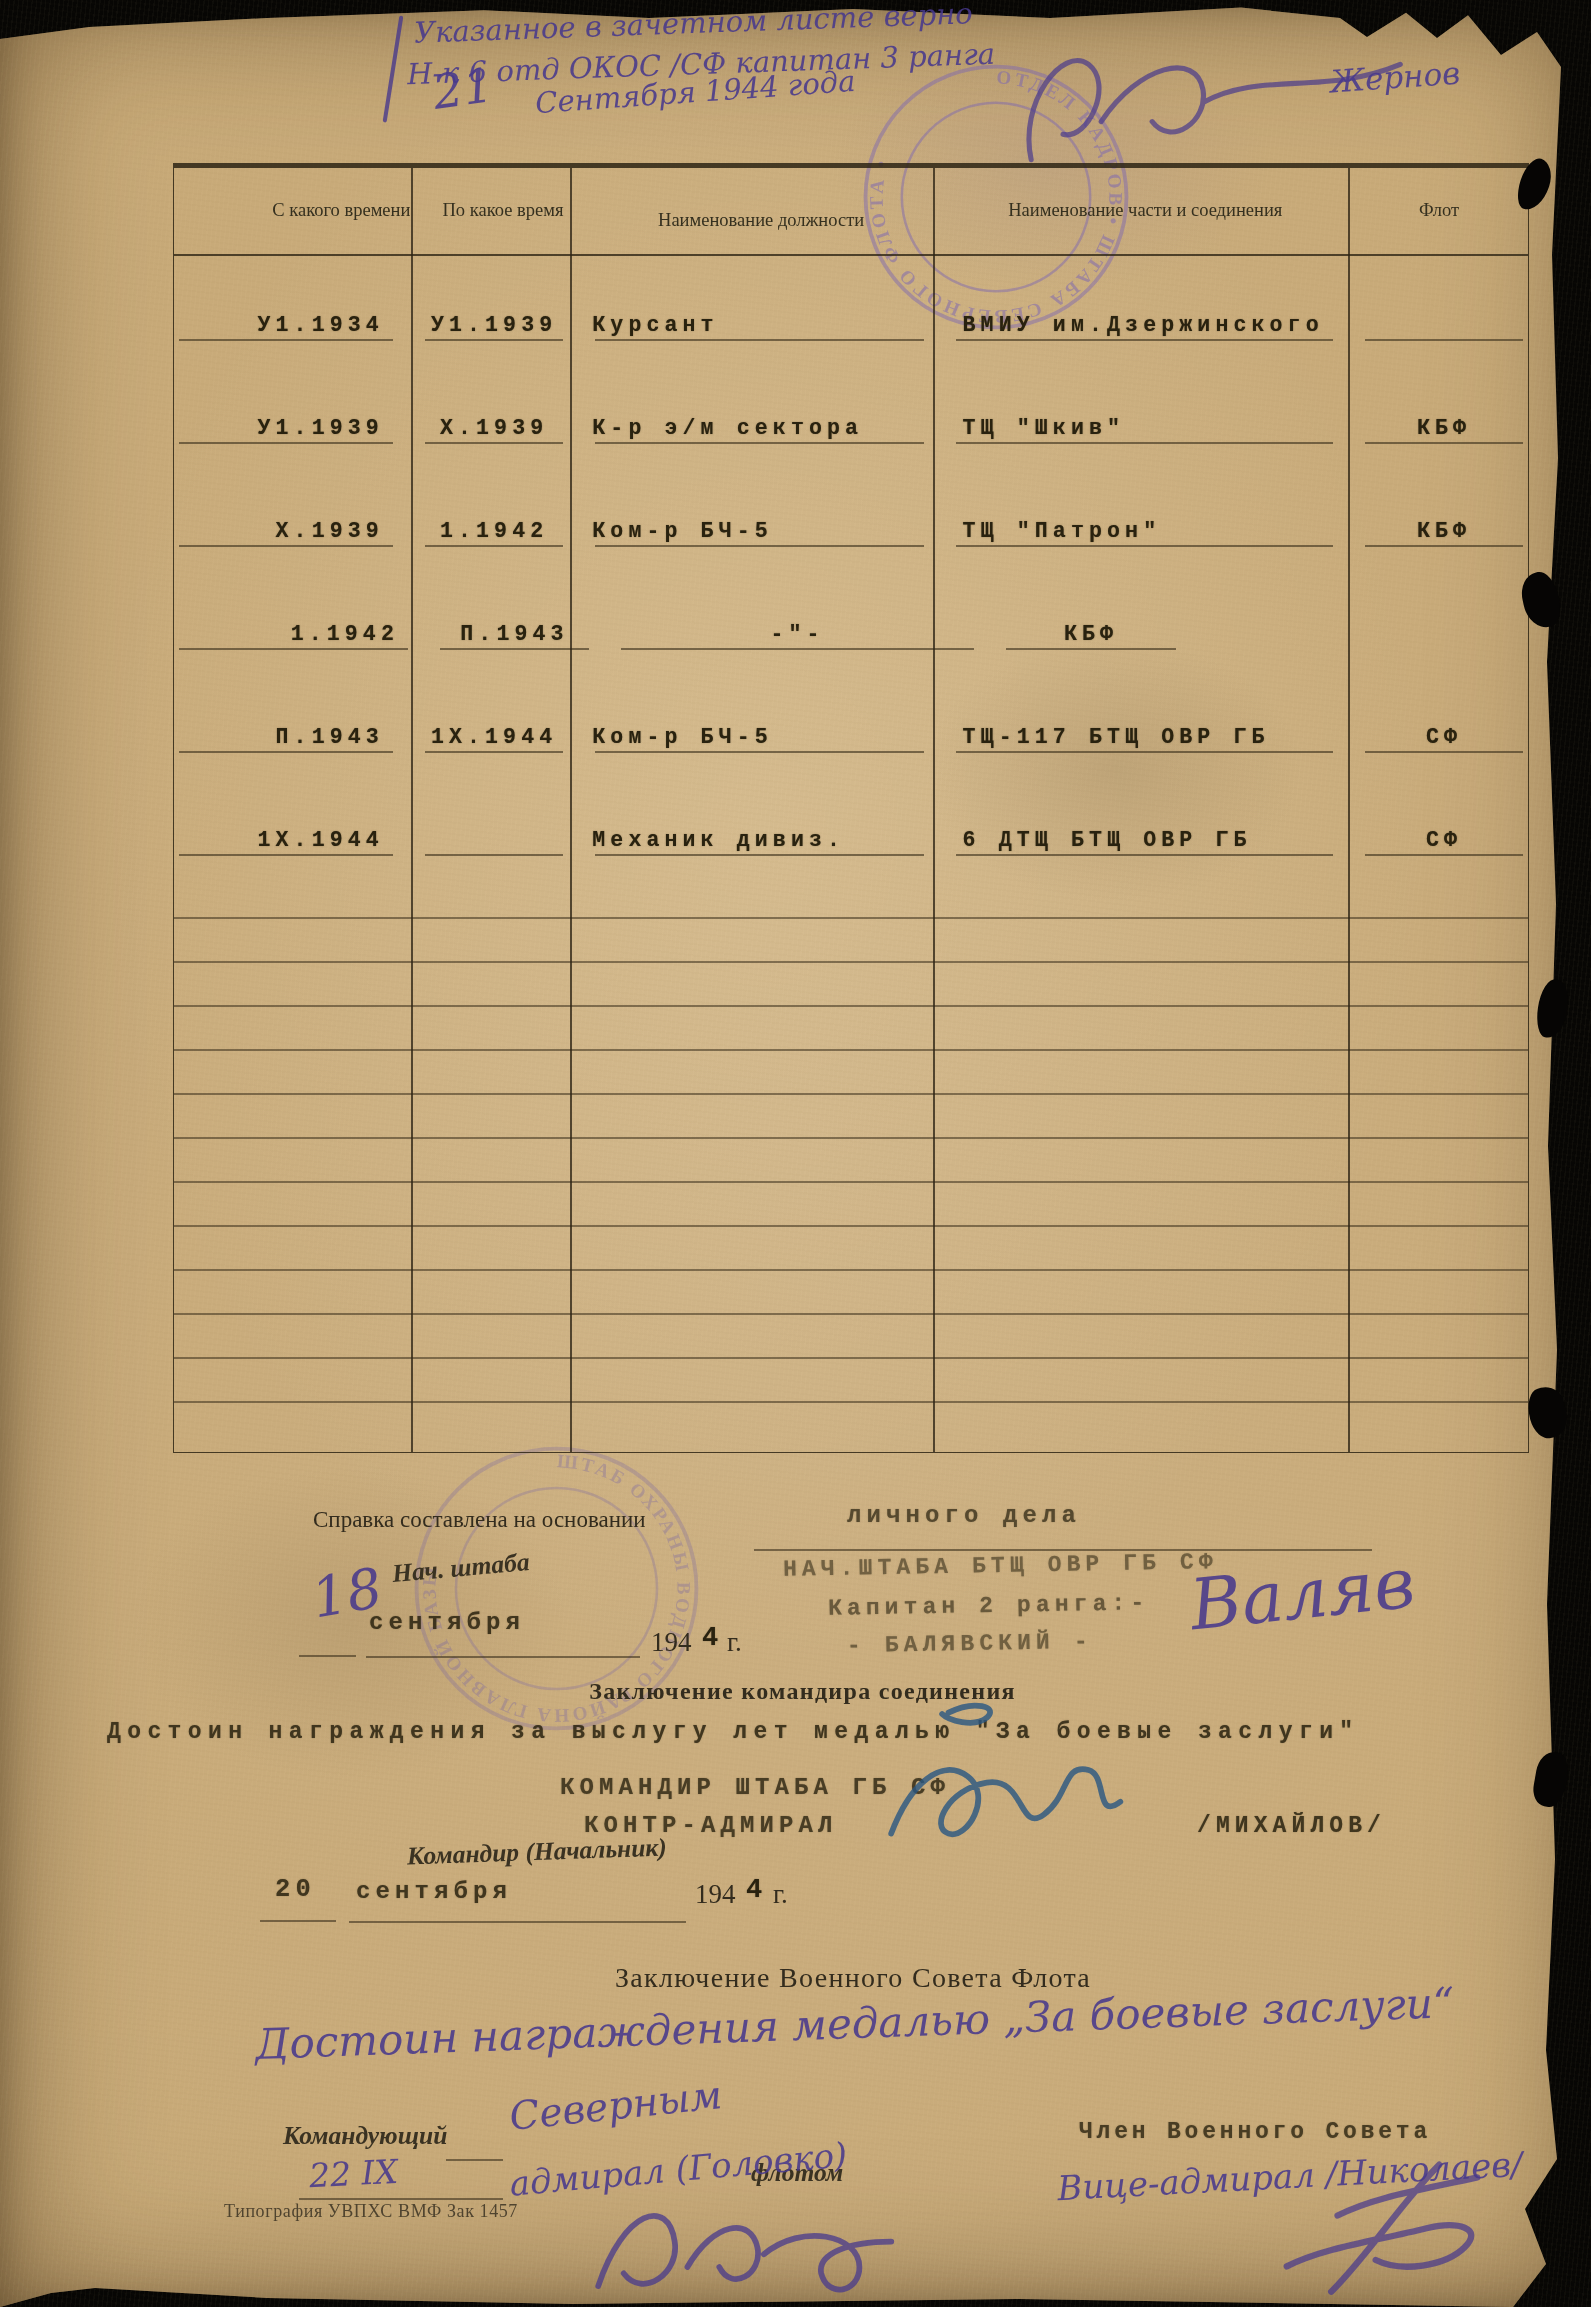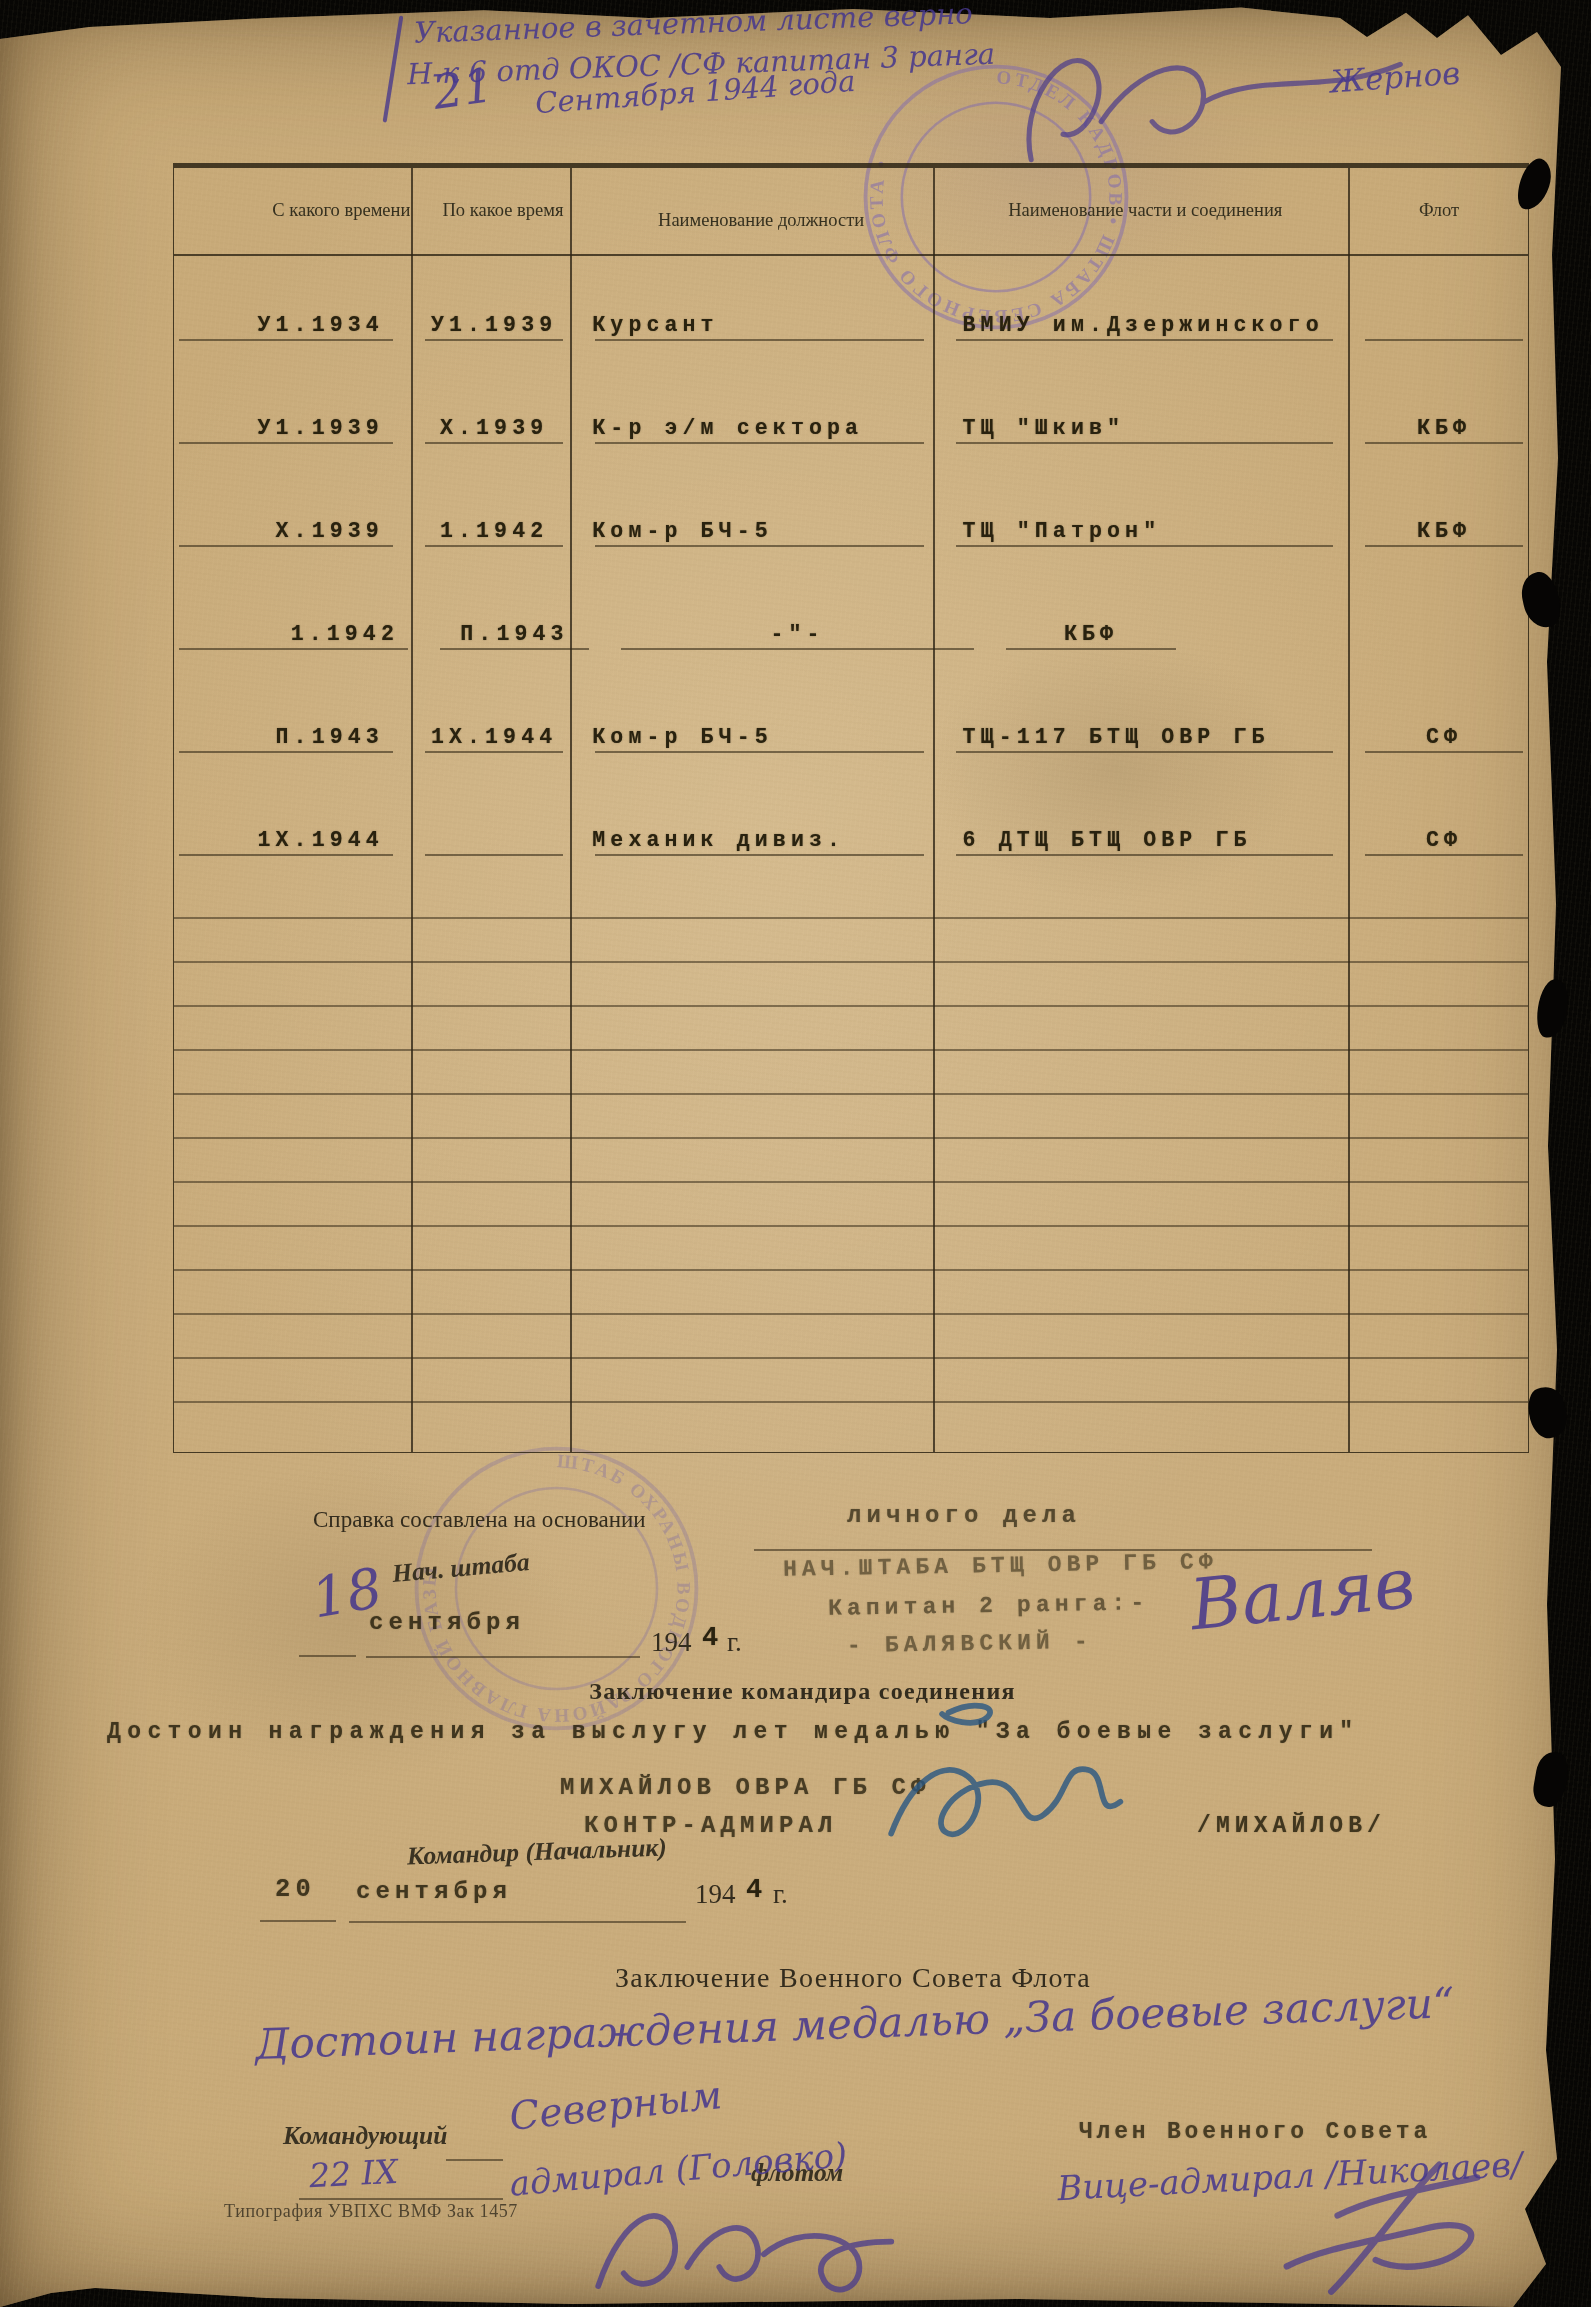--- a/index.html
+++ b/index.html
@@ -261,21 +261,21 @@
   <div class="uline" style="left:299px;top:1655px;width:57px;"></div>
   <div class="abs type" style="left:369px;top:1609px;font-size:24px;opacity:.85;">сентября</div>
   <div class="uline" style="left:366px;top:1656px;width:274px;"></div>
   <div class="abs print" style="left:651px;top:1627px;font-size:27px;">194</div>
   <div class="abs type" style="left:702px;top:1623px;font-size:27px;">4</div>
   <div class="abs print" style="left:727px;top:1627px;font-size:27px;">г.</div>
 
   <div class="abs print" style="left:484px;top:1678px;width:637px;text-align:center;font-size:24px;font-weight:bold;letter-spacing:1.3px;">Заключение командира соединения</div>
   <div class="abs type" style="left:107px;top:1719px;font-size:23px;letter-spacing:6.4px;opacity:.85;">Достоин награждения за выслугу лет медалью "За боевые заслуги"</div>
 
-  <div class="abs type" style="left:560px;top:1774px;font-size:24px;opacity:.8;">МИХАЙЛОВ ОВРА ГБ СФ</div>
+  <div class="abs type" style="left:560px;top:1774px;font-size:24px;opacity:.8;">КОМАНДИР ШТАБА ГБ СФ</div>
   <div class="abs type" style="left:584px;top:1812px;font-size:24px;opacity:.8;">КОНТР-АДМИРАЛ</div>
   <svg class="sig-svg" style="left:853px;top:1687px;" width="331" height="185" viewBox="0 0 520 290">
     <path d="M150,40 C190,20 230,30 210,48 C190,64 150,52 140,42 M60,230 C90,150 140,110 180,140 C220,170 180,240 150,230 C120,220 150,160 210,150 C270,140 260,230 300,200 C340,170 330,120 370,130 C400,138 380,210 420,180" fill="none" stroke="rgba(40,86,130,.8)" stroke-width="9" stroke-linecap="round"></path>
   </svg>
   <div class="abs type" style="left:1197px;top:1813px;font-size:23px;opacity:.85;">/МИХАЙЛОВ/</div>
   <div class="abs printi" style="left:407px;top:1837px;font-size:25.5px;font-weight:bold;transform:rotate(-2deg);">Командир (Начальник)</div>
 
   <div class="abs type" style="left:275px;top:1875px;font-size:25.5px;opacity:.85;">20</div>
   <div class="uline" style="left:260px;top:1920px;width:76px;"></div>
   <div class="abs type" style="left:356px;top:1878px;font-size:24px;opacity:.85;">сентября</div>

